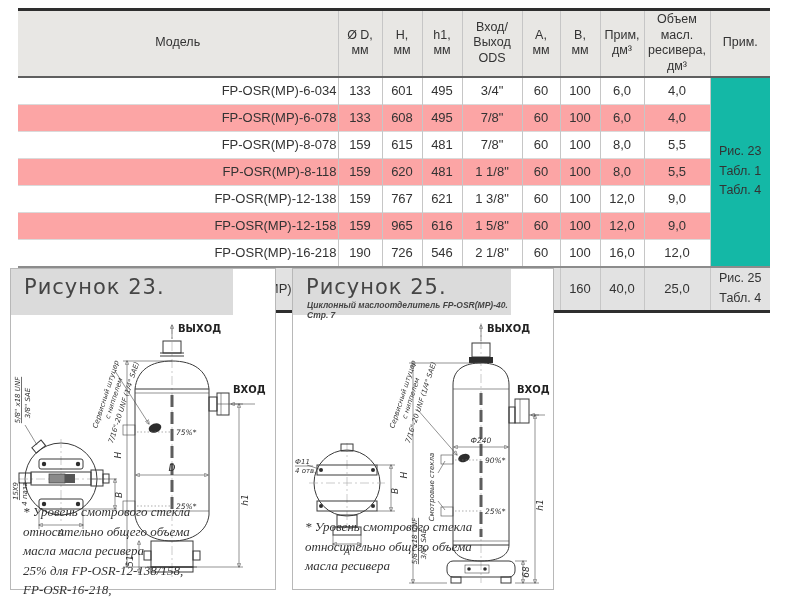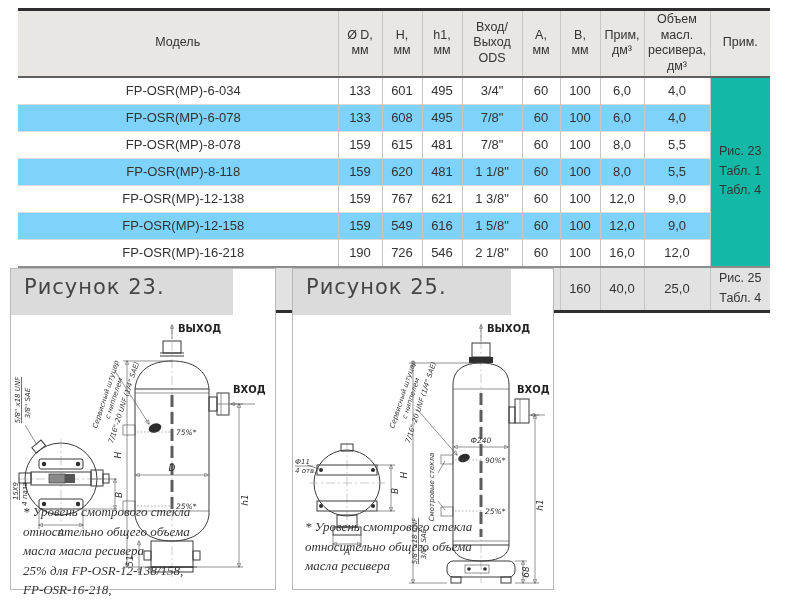--- a/index.html
+++ b/index.html
@@ -8,22 +8,22 @@
 
   
   #spec-table{position:absolute;left:18px;top:8px;width:752px;border-collapse:collapse;
               table-layout:fixed;border-top:3px solid #2e2e2e;border-bottom:3px solid #2e2e2e;
               font-size:13px;color:#333;}
   #spec-table th{background:#e8e7e4;font-weight:normal;white-space:pre-line;height:44px;
                  vertical-align:middle;text-align:center;border-bottom:2px solid #5f5f5f;
                  font-size:12.5px;line-height:1.25;}
   #spec-table td{height:24px;text-align:center;vertical-align:middle;border-top:1px solid #dadada;}
   #spec-table th + th, #spec-table td + td{border-left:1px solid #c6c6c6;}
-  #spec-table td.model{text-align:center;padding-left:12px;}
-  #spec-table tr.alt td{background:#7dd3fc;}
+  #spec-table td.model{text-align:right;padding-left:12px;}
+  #spec-table tr.alt td{background:#fca5a5;}
   #spec-table td.prim{background:#14b8a6;white-space:pre-line;line-height:1.55;font-size:12.5px;}
   #spec-table tr.last td{background:#e2e2e2;border-top:2px solid #8c8c8c;height:40px;}
   #spec-table tr.last td.prim{white-space:pre-line;}
 
   
   .figbox{position:absolute;top:268px;height:320px;border:1px solid #b8b8b8;background:#fff;}
   #fig23-box{left:10px;width:264px;}
   #fig25-box{left:292px;width:260px;}
   .banner{position:absolute;left:0;top:0;width:84%;height:46px;background:#dbdbdb;
           padding:6px 0 0 13px;box-sizing:border-box;}
@@ -147,21 +147,21 @@
           <td>621</td>
           <td>1 3/8"</td>
           <td>60</td>
           <td>100</td>
           <td>12,0</td>
           <td>9,0</td>
         </tr>
         <tr class="alt">
           <td class="model">FP-OSR(MP)-12-158</td>
           <td>159</td>
-          <td>549</td>
+          <td>965</td>
           <td>616</td>
           <td>1 5/8"</td>
           <td>60</td>
           <td>100</td>
           <td>12,0</td>
           <td>9,0</td>
         </tr>
         <tr>
           <td class="model">FP-OSR(MP)-16-218</td>
           <td>190</td>
@@ -300,20 +300,21 @@
 масла масла ресивера
 25% для FP-OSR-12-138/158,
 FP-OSR-16-218,
 20% для моделей
 FP-OSR-6-034, FP-OSR-8-078/118</div>
   </div>
 
   <div id="fig25-box" class="figbox">
     <div class="banner">
       <h2 class="fig-title">Рисунок 25.</h2>
+      <div class="fig-sub">Циклонный маслоотделитель FP-OSR(MP)-40. Стр. 7</div>
     </div>
 
     <svg class="figsvg" width="258" height="272" viewBox="0 0 258 272">
       <defs>
         <marker id="a25" viewBox="0 0 10 10" refX="9" refY="5" markerWidth="9" markerHeight="7" orient="auto-start-reverse">
             <path d="M0,0 L10,5 L0,10 z" fill="#333" stroke="none"></path>
           </marker>
       </defs>
 
       <line class="cl" x1="188" y1="8" x2="188" y2="268"></line>

